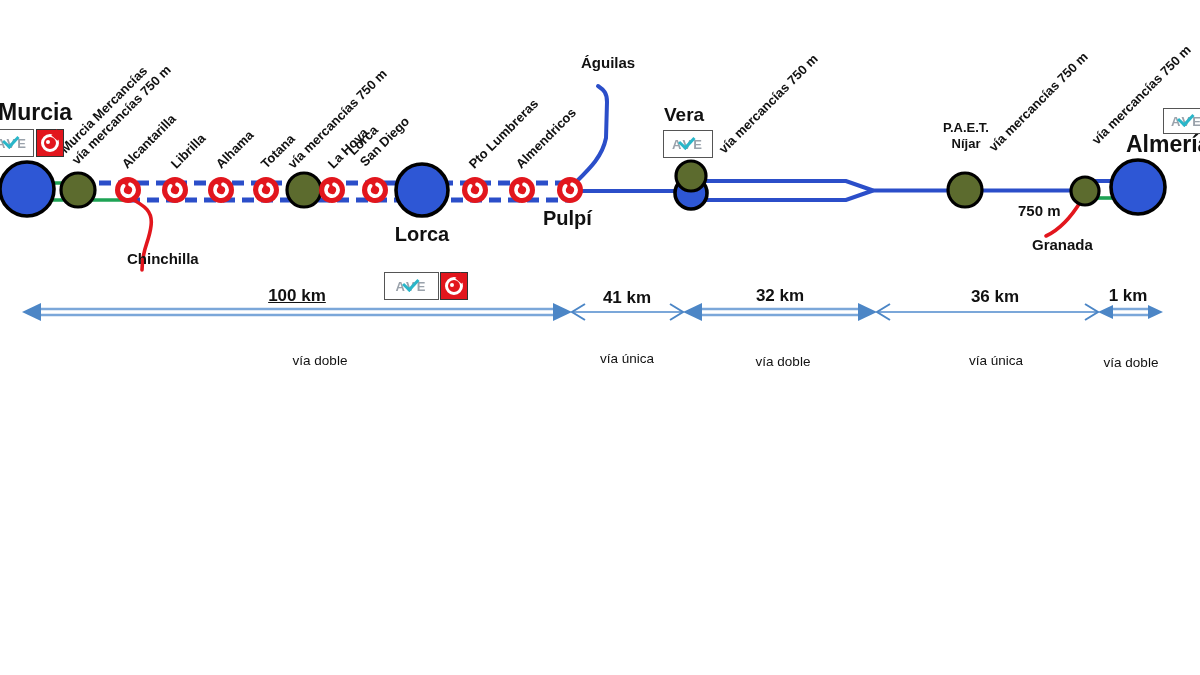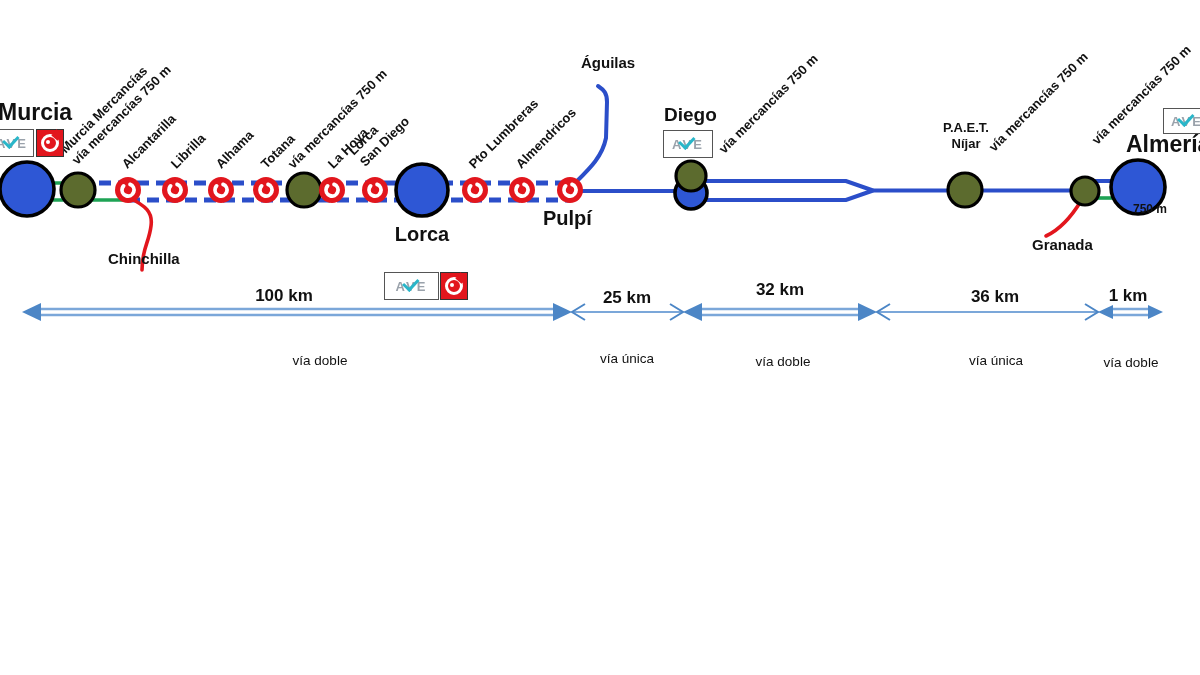--- a/index.html
+++ b/index.html
@@ -149,37 +149,37 @@
     <div>Lorca</div>
     <div>San Diego</div>
   </div>
   <div class="rlabel" style="left:477px; top:156px;">Pto Lumbreras</div>
   <div class="rlabel" style="left:524px; top:156px;">Almendricos</div>
   <div class="rlabel" style="left:727px; top:141px;">vía mercancías 750 m</div>
   <div class="rlabel" style="left:997px; top:139px;">vía mercancías 750 m</div>
   <div class="rlabel" style="left:1100px; top:132px;">vía mercancías 750 m</div>
 
   <div class="lbl med" style="left:543px; top:207px; font-size:20px;">Pulpí</div>
-  <div class="lbl med" style="left:664px; top:104px;">Diego</div>
+  <div class="lbl med" style="left:664px; top:104px;">Vera</div>
   <div class="lbl center2" style="left:352px; top:222px; width:140px;">
     <div>Lorca</div>
   </div>
   <div class="lbl small2" style="left:924px; top:120px; width:84px;">
     <div>P.A.E.T.</div>
     <div>Níjar</div>
   </div>
-  <div class="lbl" style="left:1133px; top:202px; font-weight:bold; font-size:12px;text-align:right;">750 m</div>
-
-  <div class="lbl ital" style="left:108px; top:250px;">Chinchilla</div>
+  <div class="lbl" style="left:1018px; top:202px; font-weight:bold; font-size:15px;text-align:right;">750 m</div>
+
+  <div class="lbl ital" style="left:127px; top:250px;">Chinchilla</div>
   <div class="lbl ital" style="left:581px; top:54px;">Águilas</div>
   <div class="lbl ital" style="left:1032px; top:236px;">Granada</div>
 
-  <div class="dist" style="left:224px;  top:286px;">100 km</div>
-  <div class="dist" style="left:567px;  top:288px;">25 km</div>
-  <div class="dist" style="left:720px;  top:280px;">32 km</div>
+  <div class="dist" style="left:237px;  top:286px;text-decoration:underline;">100 km</div>
+  <div class="dist" style="left:567px;  top:288px;">41 km</div>
+  <div class="dist" style="left:720px;  top:286px;">32 km</div>
   <div class="dist" style="left:935px;  top:287px;">36 km</div>
   <div class="dist" style="left:1068px; top:286px;">1 km</div>
 
   <div class="via" style="left:260px;  top:353px;">vía doble</div>
   <div class="via" style="left:567px;  top:351px;">vía única</div>
   <div class="via" style="left:723px;  top:354px;">vía doble</div>
   <div class="via" style="left:936px;  top:353px;">vía única</div>
   <div class="via" style="left:1071px; top:355px;">vía doble</div>
 
   <div class="ave-box" style="left:-10px; top:129px; width:42px; height:26px;">

